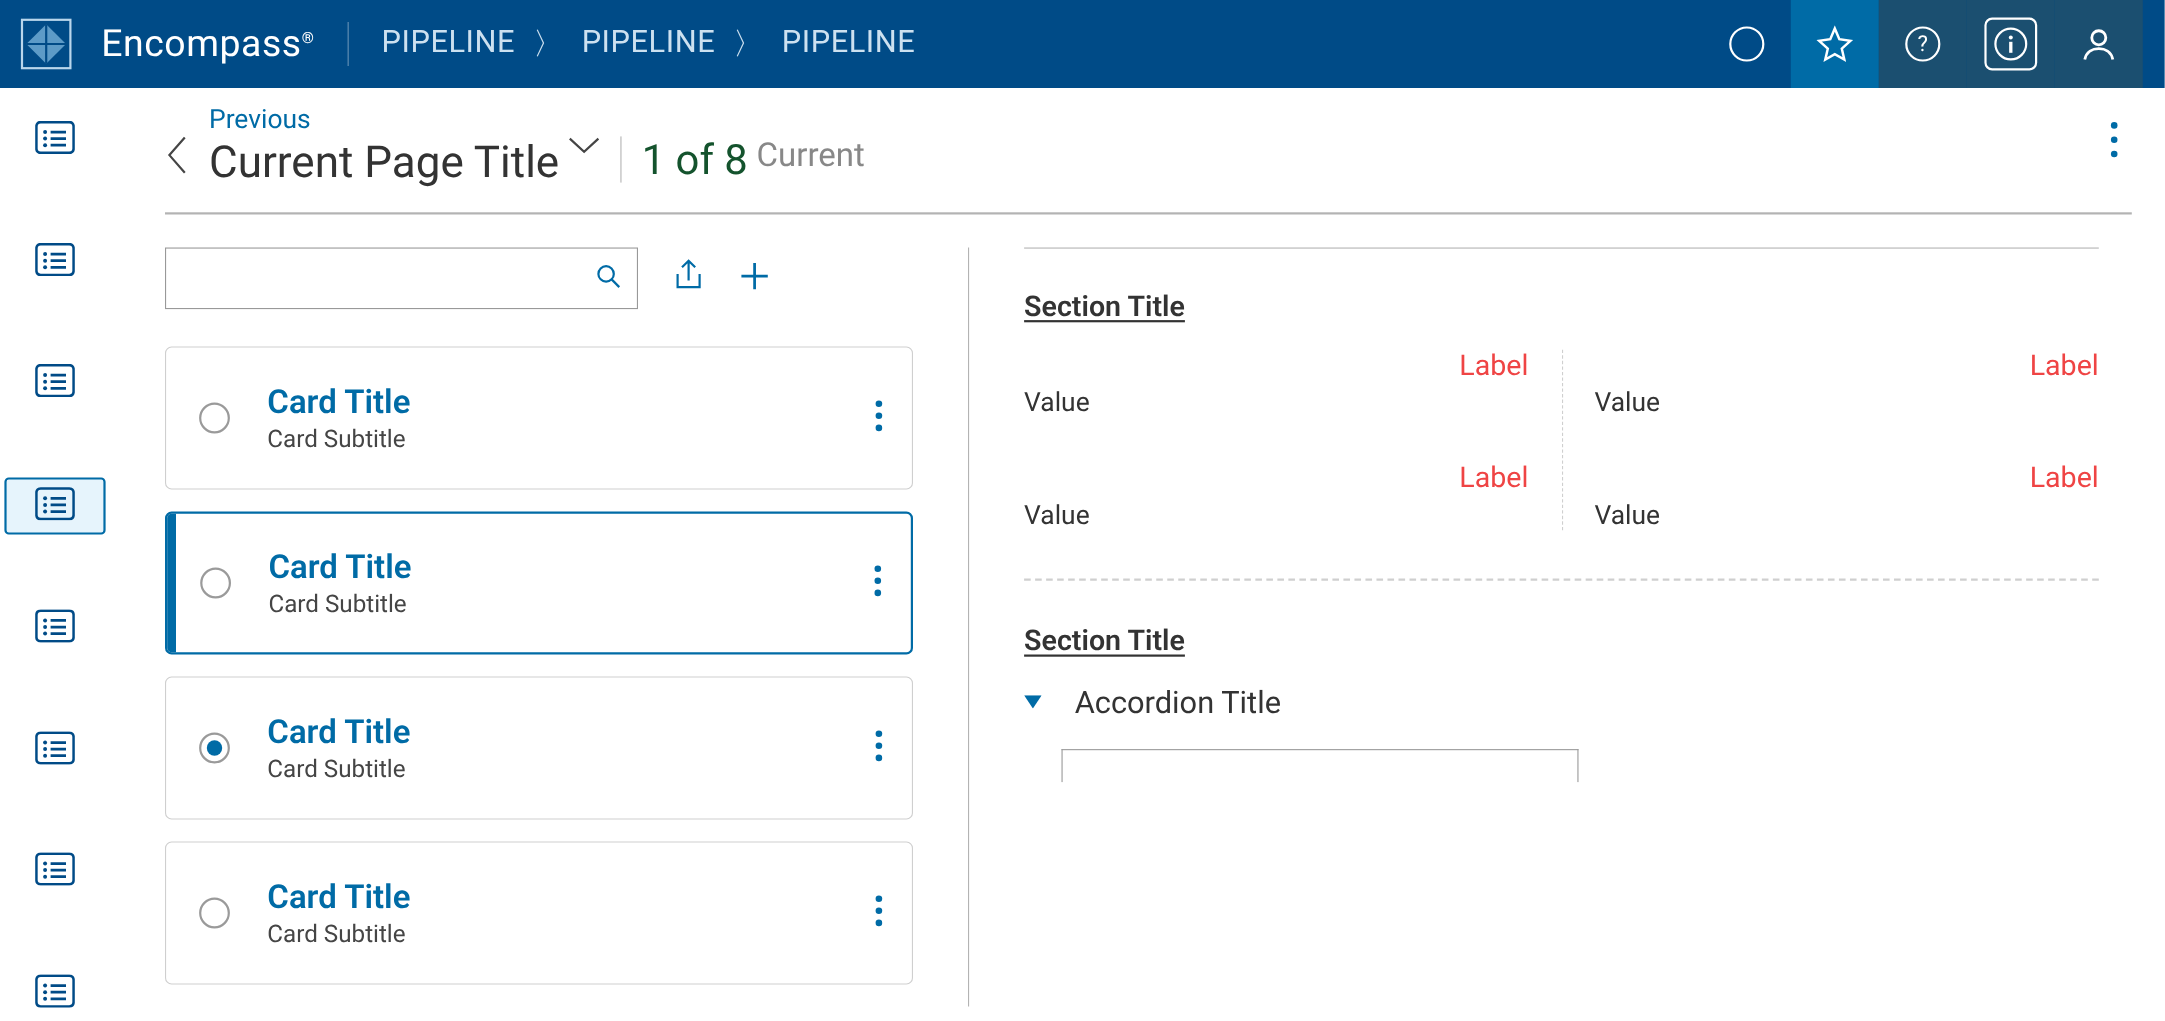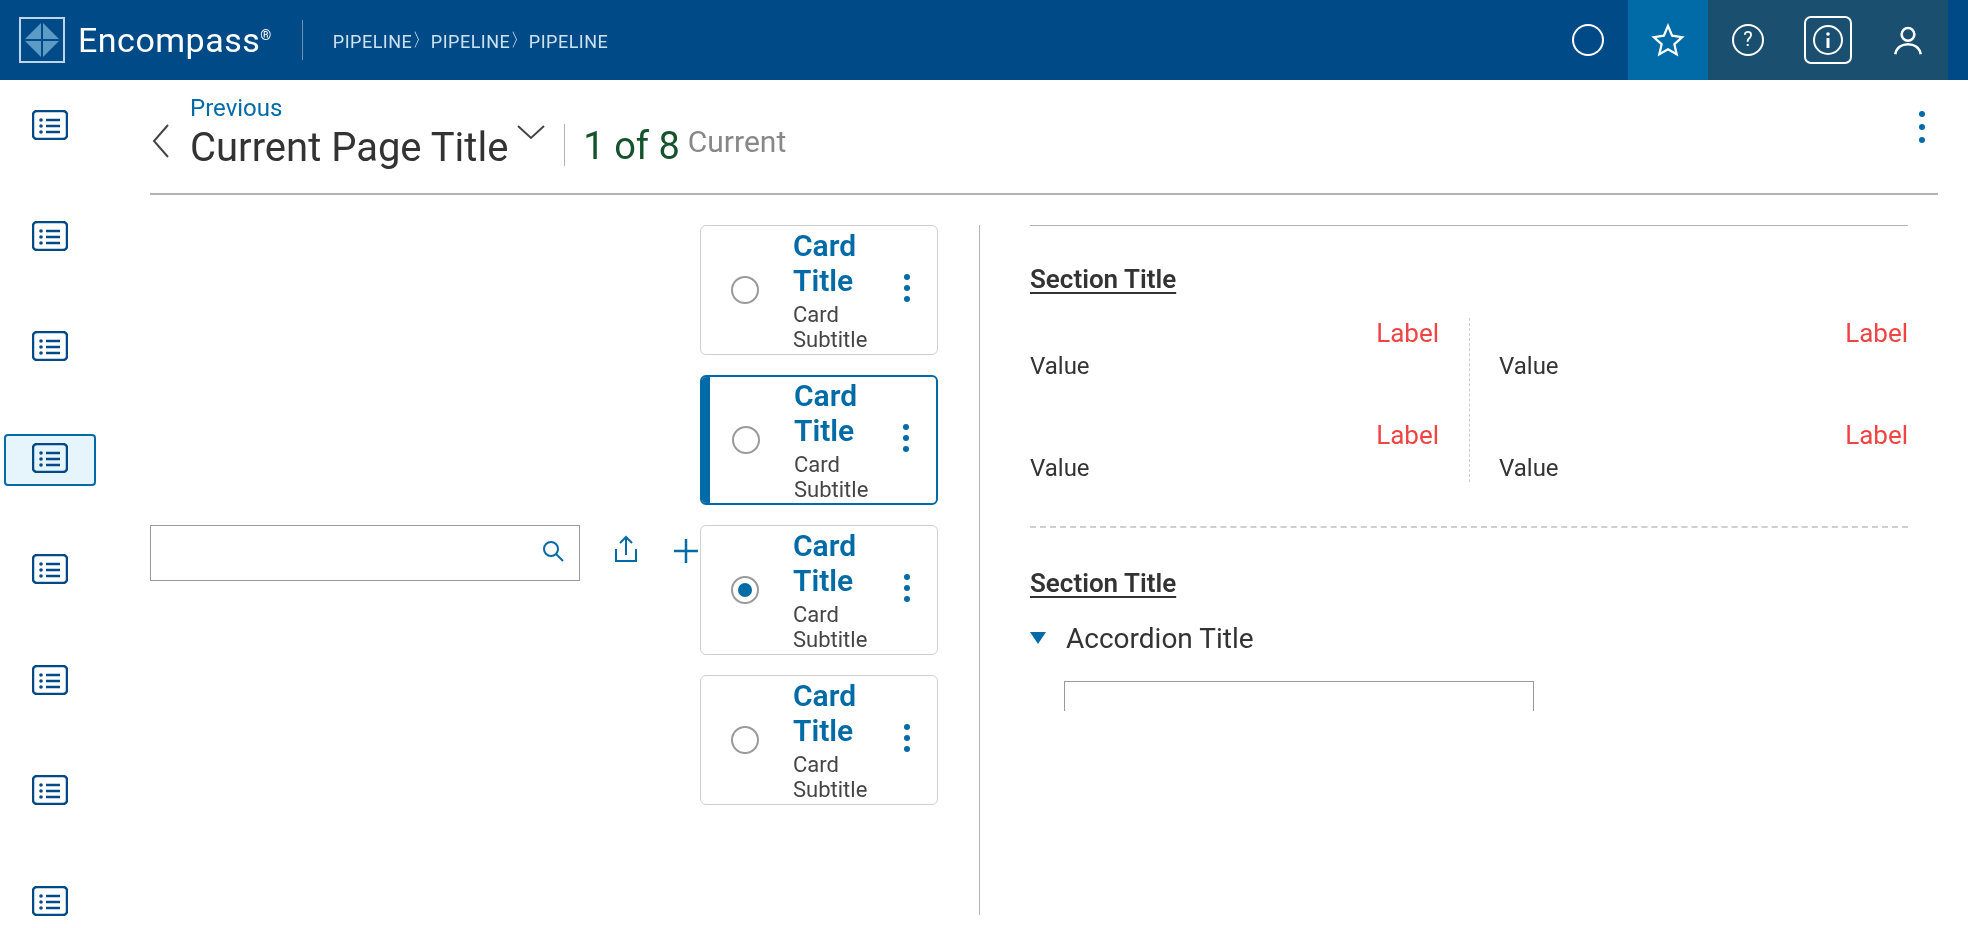--- a/index.html
+++ b/index.html
@@ -23,21 +23,21 @@
       background: #004B87;
       height: 80px;
       display: flex;
       align-items: center;
       color: #fff;
       padding: 0 20px 0 18px;
     }
     .logo-block {
       display: flex;
       align-items: center;
-      gap: 12px;
+      gap: 26px;
     }
     .logo-icon {
       width: 48px;
       height: 48px;
       position: relative;
     }
     .logo-icon svg { display: block; }
     .brand-name {
       font-size: 34px;
       font-weight: 400;
@@ -48,22 +48,23 @@
       vertical-align: super;
     }
     .vsep {
       width: 1px;
       height: 40px;
       background: rgba(255,255,255,0.4);
       margin: 0 30px;
     }
     .breadcrumbs {
       display: flex;
-      align-items: flex-end;
-      font-size: 18px;
+      align-items: flex-start;
+      gap: 16px;
+      font-size: 28px;
       color: #CDE1F0;
       letter-spacing: 0.5px;
     }
     .breadcrumbs .crumb-sep {
       color: #CDE1F0;
     }
     .header-right {
       margin-left: auto;
       display: flex;
       align-items: center;
@@ -176,23 +177,23 @@
       color: #006BA6;
     }
     
     .body {
       display: flex;
       flex: 1;
       min-height: 0;
       padding-top: 30px;
     }
     .left-col {
-      width: 779px;
-      display: flex;
-      flex-direction: row;
+      width: 680px;
+      display: flex;
+      flex-direction: column;
     }
     .search-row {
       display: flex;
       align-items: center;
       gap: 30px;
       margin-bottom: 34px;
     }
     .search-box {
       flex: 0 0 430px;
       height: 56px;
@@ -327,21 +328,21 @@
       font-size: 24px;
     }
     .dashed-hr {
       border: none;
       border-top: 2px dashed #CFCFCF;
       margin: 4px 0 40px 0;
     }
     .accordion-row {
       display: flex;
       align-items: center;
-      gap: 20px;
+      gap: 30px;
       margin-bottom: 26px;
     }
     .caret-down {
       color: #006BA6;
     }
     .accordion-title {
       font-size: 28px;
       color: #333;
     }
     .accordion-input {

